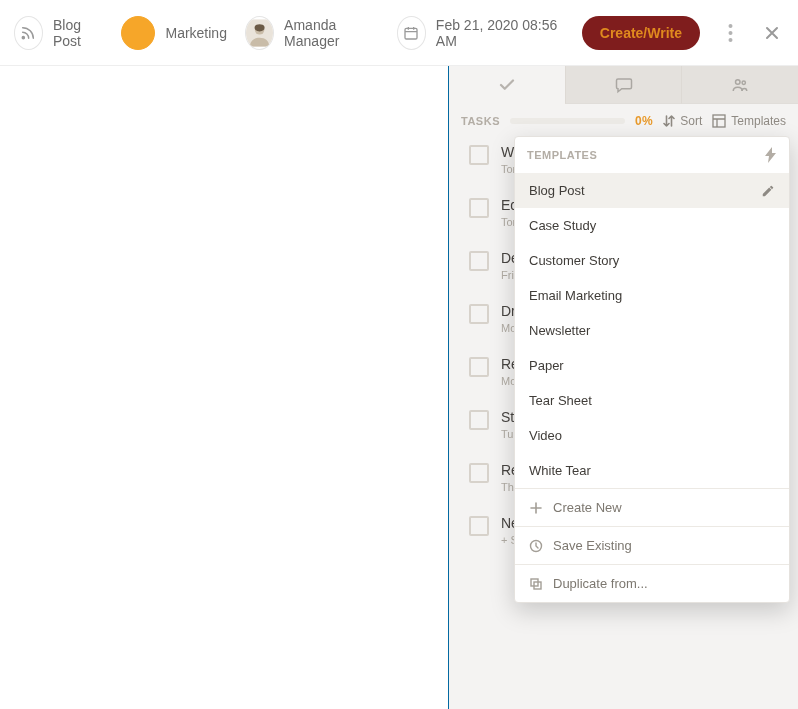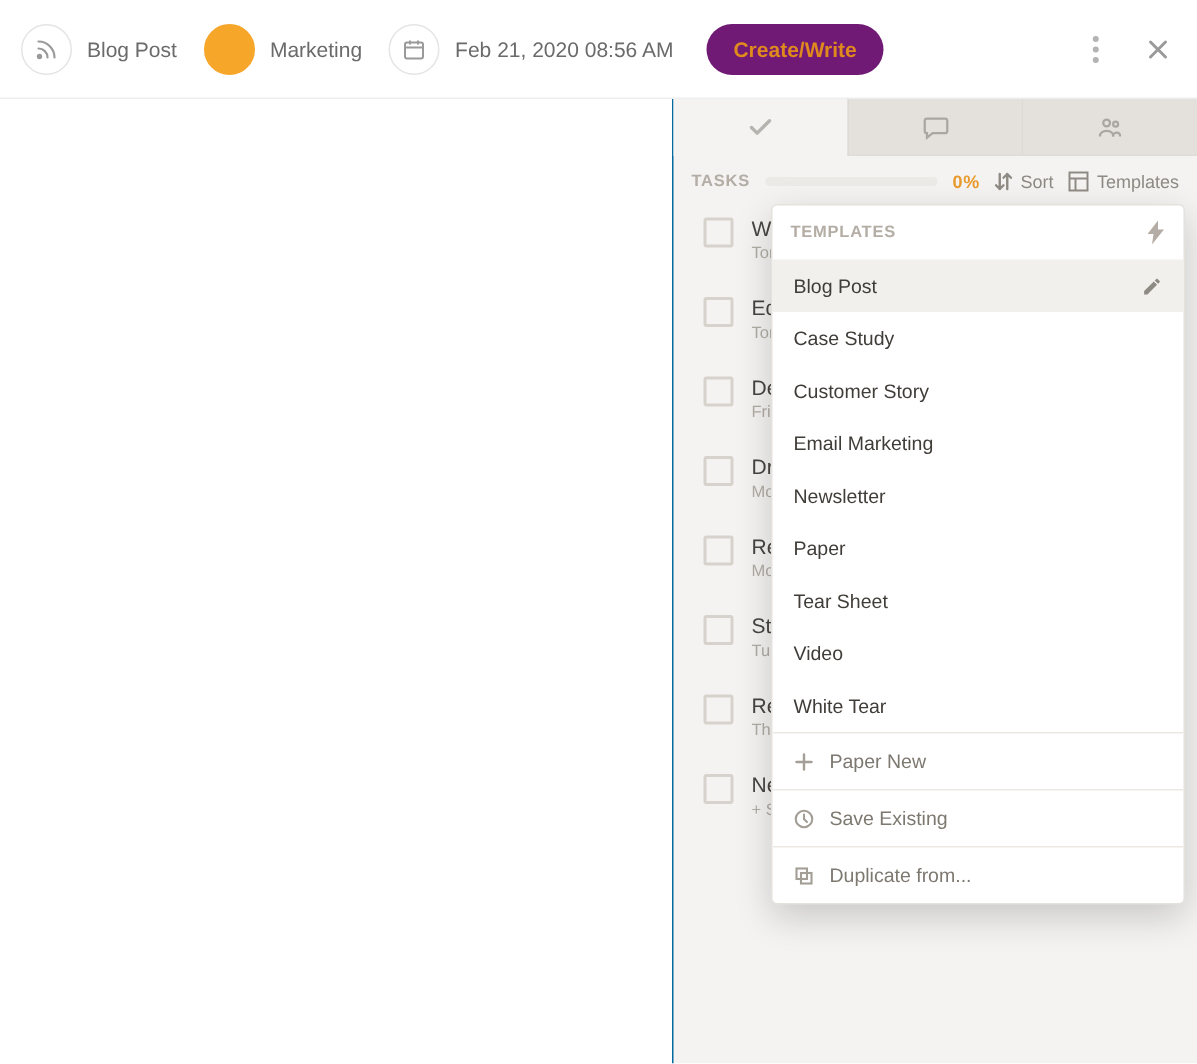--- a/index.html
+++ b/index.html
@@ -34,21 +34,21 @@
   .circle.orange { background: #f6a629; border-color: #f6a629; }
   .chip-label { color: #6b6b6b; font-size: 14px; }
   .avatar { overflow: hidden; padding: 0; }
   .avatar svg { width: 100%; height: 100%; }
 
   .cta {
     margin-left: 4px;
     height: 34px;
     padding: 0 18px;
     border-radius: 17px;
-    background: #701a75;
+    background: #7f1d1d;
     color: #e08a1e;
     font-weight: 600;
     font-size: 14px;
     display: flex; align-items: center;
     border: none;
   }
   .kebab, .closex {
     color: #9a9a9a; width: 24px; height: 24px;
     display: flex; align-items: center; justify-content: center;
   }
@@ -152,20 +152,31 @@
       </svg>
     </span>
     <span class="chip-label">Blog Post</span>
   </div>
 
   <div class="chip">
     <span class="circle orange"></span>
     <span class="chip-label">Marketing</span>
   </div>
 
+  <div class="chip">
+    <span class="circle avatar">
+      <svg viewBox="0 0 34 34">
+        <rect width="34" height="34" fill="#e9e3da"></rect>
+        <circle cx="17" cy="13" r="6" fill="#c9bca8"></circle>
+        <path d="M5 34c0-7 5-11 12-11s12 4 12 11" fill="#c9bca8"></path>
+        <path d="M11 9c1-4 11-4 12 0 1 3-1 6-6 6s-7-3-6-6z" fill="#6b5a46"></path>
+      </svg>
+    </span>
+    <span class="chip-label">Amanda Manager</span>
+  </div>
 
   <div class="chip">
     <span class="circle">
       <svg width="16" height="16" viewBox="0 0 24 24" fill="none" stroke="#9a9a9a" stroke-width="2">
         <rect x="3" y="5" width="18" height="16" rx="2"></rect>
           <path d="M3 10h18M8 3v4M16 3v4"></path>
       </svg>
     </span>
     <span class="chip-label">Feb 21, 2020 08:56 AM</span>
   </div>
@@ -333,21 +344,21 @@
         </div>
       <div class="pop-item">
           <span>White Tear</span>
         </div>
 
       <div class="pop-sep"></div>
       <div class="pop-action">
         <svg width="14" height="14" viewBox="0 0 14 14" stroke="#a39e96" stroke-width="1.6" stroke-linecap="round">
             <path d="M7 2v10M2 7h10"></path>
           </svg>
-        <span>Paper New</span>
+        <span>Create New</span>
       </div>
       <div class="pop-sep"></div>
       <div class="pop-action">
         <svg width="14" height="14" viewBox="0 0 14 14" fill="none" stroke="#a39e96" stroke-width="1.4">
             <circle cx="7" cy="7" r="5.5"></circle>
             <path d="M7 4v3l2 2" stroke-linecap="round"></path>
           </svg>
         <span>Save Existing</span>
       </div>
       <div class="pop-sep"></div>

